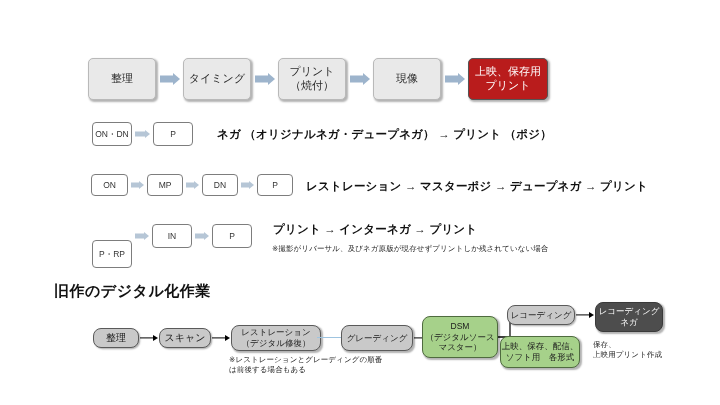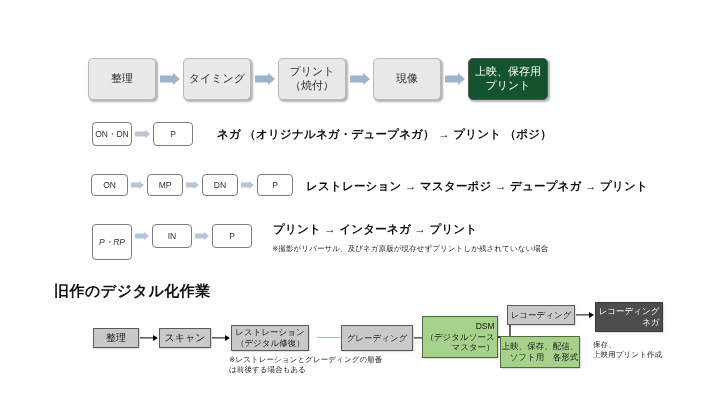--- a/index.html
+++ b/index.html
@@ -25,33 +25,33 @@
     text-align:center;line-height:1.25;
     border-radius:5px;white-space:pre-line;
   }
   
   .box-top{
     background:#e9e9e9;border:1px solid #b9b9b9;
     box-shadow:1.5px 1.5px 2px rgba(0,0,0,.30);
     font-size:11px;color:#2b2b2b;
   }
   .box-top.dark{
-    background:#14532d;border:1px solid #555;color:#ffffff;
+    background:#b91c1c;border:1px solid #555;color:#ffffff;
   }
   
   .box-code{
     background:#ffffff;border:1px solid #7d7d7d;
     font-size:8.5px;color:#333;border-radius:4px;
     font-family:"Liberation Sans","DejaVu Sans",sans-serif;
   }
   
   .box-bot{
     background:#c9c9c9;border:1px solid #5a5a5a;
     box-shadow:1.2px 1.2px 1.6px rgba(0,0,0,.30);
-    font-size:8.5px;color:#1a1a1a;border-radius:0;text-align:right;
+    font-size:8.5px;color:#1a1a1a;border-radius:8px;
   }
   .box-bot.big{font-size:10px;}
   .box-bot.green{background:#a6d18a;border:1px solid #4f6b3f;}
   .box-bot.darkgray{background:#4d4d4d;border:1px solid #3a3a3a;color:#fff;}
 
   
   .arrow-blue{
     position:absolute;
   }
   .arrow-blue .shaft{
@@ -146,21 +146,21 @@
       <div class="head"></div>
   </div>
   <div class="box box-code" style="left:202px;top:174px;width:36px;height:22px;">DN</div>
   <div class="arrow-blue sm" style="left:241px;top:180px;width:13px;height:10px;">
     <div class="shaft" style="width:8px;"></div>
       <div class="head"></div>
   </div>
   <div class="box box-code" style="left:257px;top:174px;width:36px;height:22px;">P</div>
   <div class="flow-text" style="left:306px;top:179px;">レストレーション → マスターポジ → デュープネガ → プリント</div>
 
-  <div class="box box-code" style="left:92px;top:224px;width:40px;height:36px;font-style:italic;">P・RP</div>
+  <div class="box box-code" style="left:92px;top:240px;width:40px;height:28px;">P・RP</div>
   <div class="arrow-blue sm" style="left:135px;top:230px;width:14px;height:11px;">
     <div class="shaft" style="width:9px;"></div>
       <div class="head"></div>
   </div>
   <div class="box box-code" style="left:152px;top:224px;width:40px;height:24px;">IN</div>
   <div class="arrow-blue sm" style="left:195px;top:230px;width:14px;height:11px;">
     <div class="shaft" style="width:9px;"></div>
       <div class="head"></div>
   </div>
   <div class="box box-code" style="left:212px;top:224px;width:40px;height:24px;">P</div>
@@ -174,21 +174,21 @@
     <div class="shaft" style="width:13px;"></div>
       <div class="head"></div>
   </div>
 
   <div class="box box-bot big" style="left:159px;top:328px;width:52px;height:20px;">スキャン</div>
   <div class="arrow-black" style="left:212px;top:332px;width:18px;height:12px;">
     <div class="shaft" style="width:13px;"></div>
       <div class="head"></div>
   </div>
 
-  <div class="box box-bot" style="left:231px;top:325px;width:78px;height:26px;">レストレーション
+  <div class="box box-bot" style="left:231px;top:325px;width:90px;height:26px;">レストレーション
 （デジタル修復）</div>
   <div class="connector-blue" style="left:317px;top:337px;width:24px;"></div>
 
   <div class="box box-bot" style="left:341px;top:325px;width:72px;height:26px;">グレーディング</div>
   <div class="arrow-black" style="left:414px;top:332px;width:18px;height:12px;">
     <div class="shaft" style="width:13px;"></div>
       <div class="head"></div>
   </div>
 
   <div class="box box-bot green" style="left:422px;top:316px;width:76px;height:42px;">DSM

